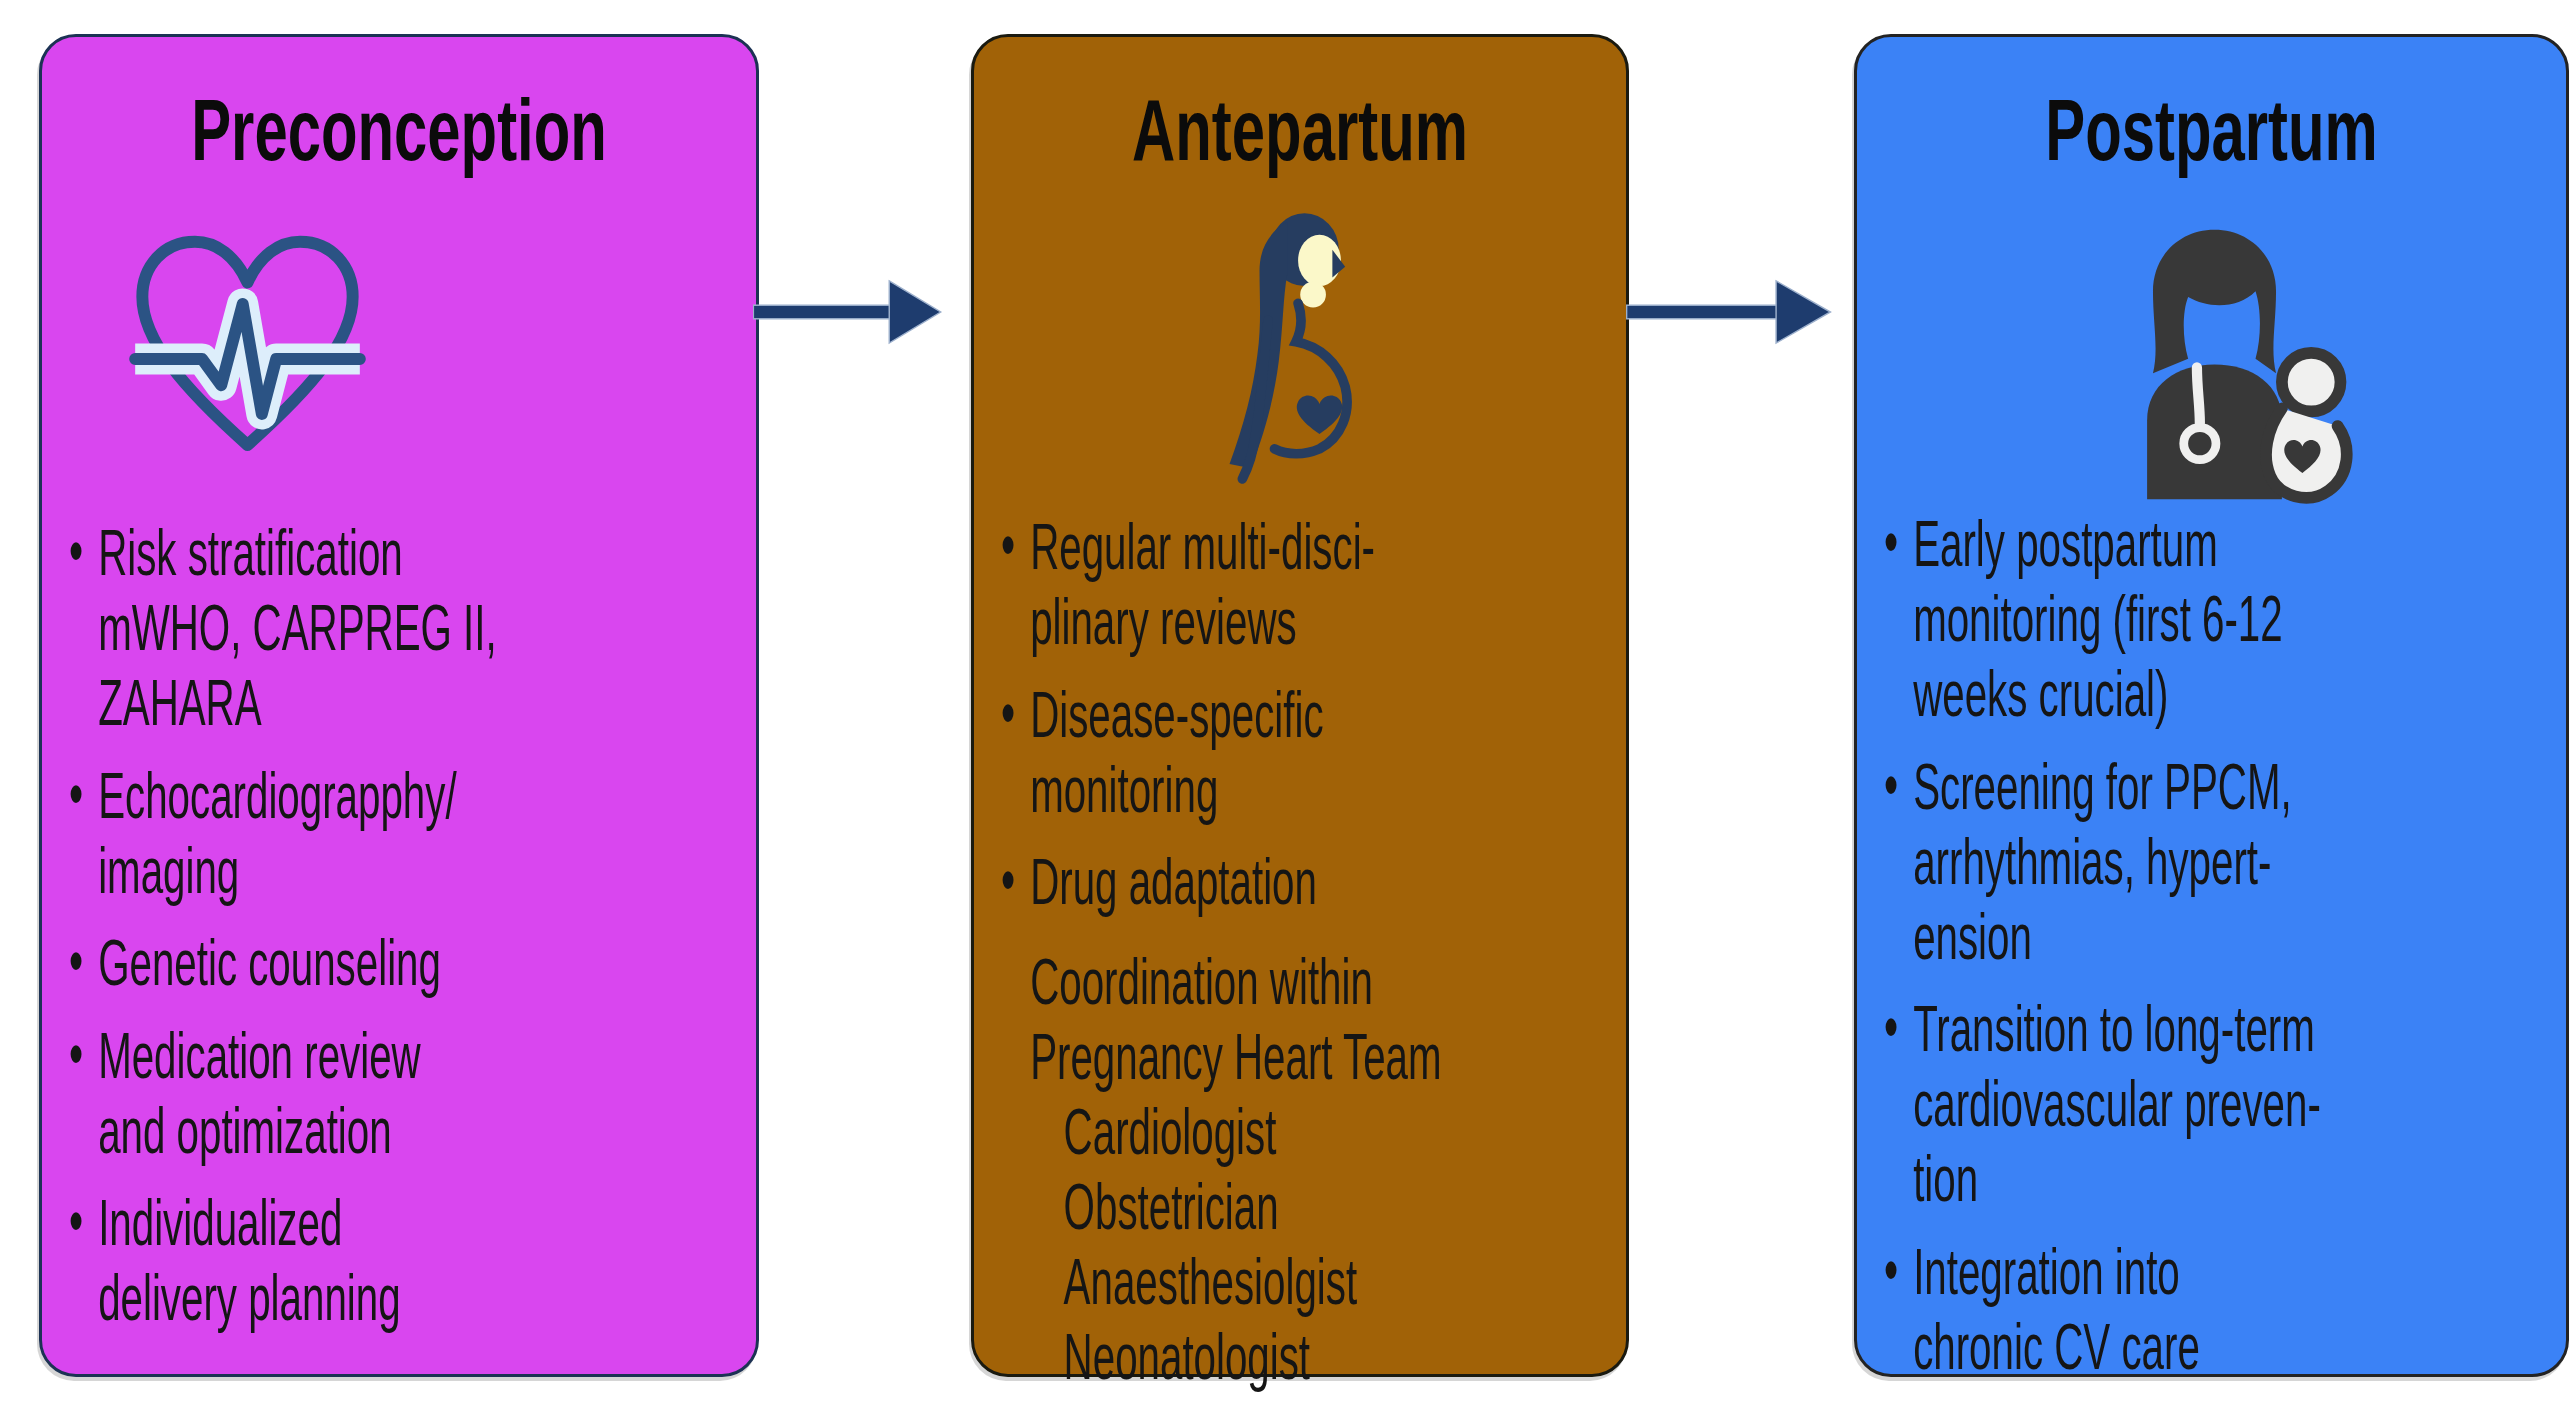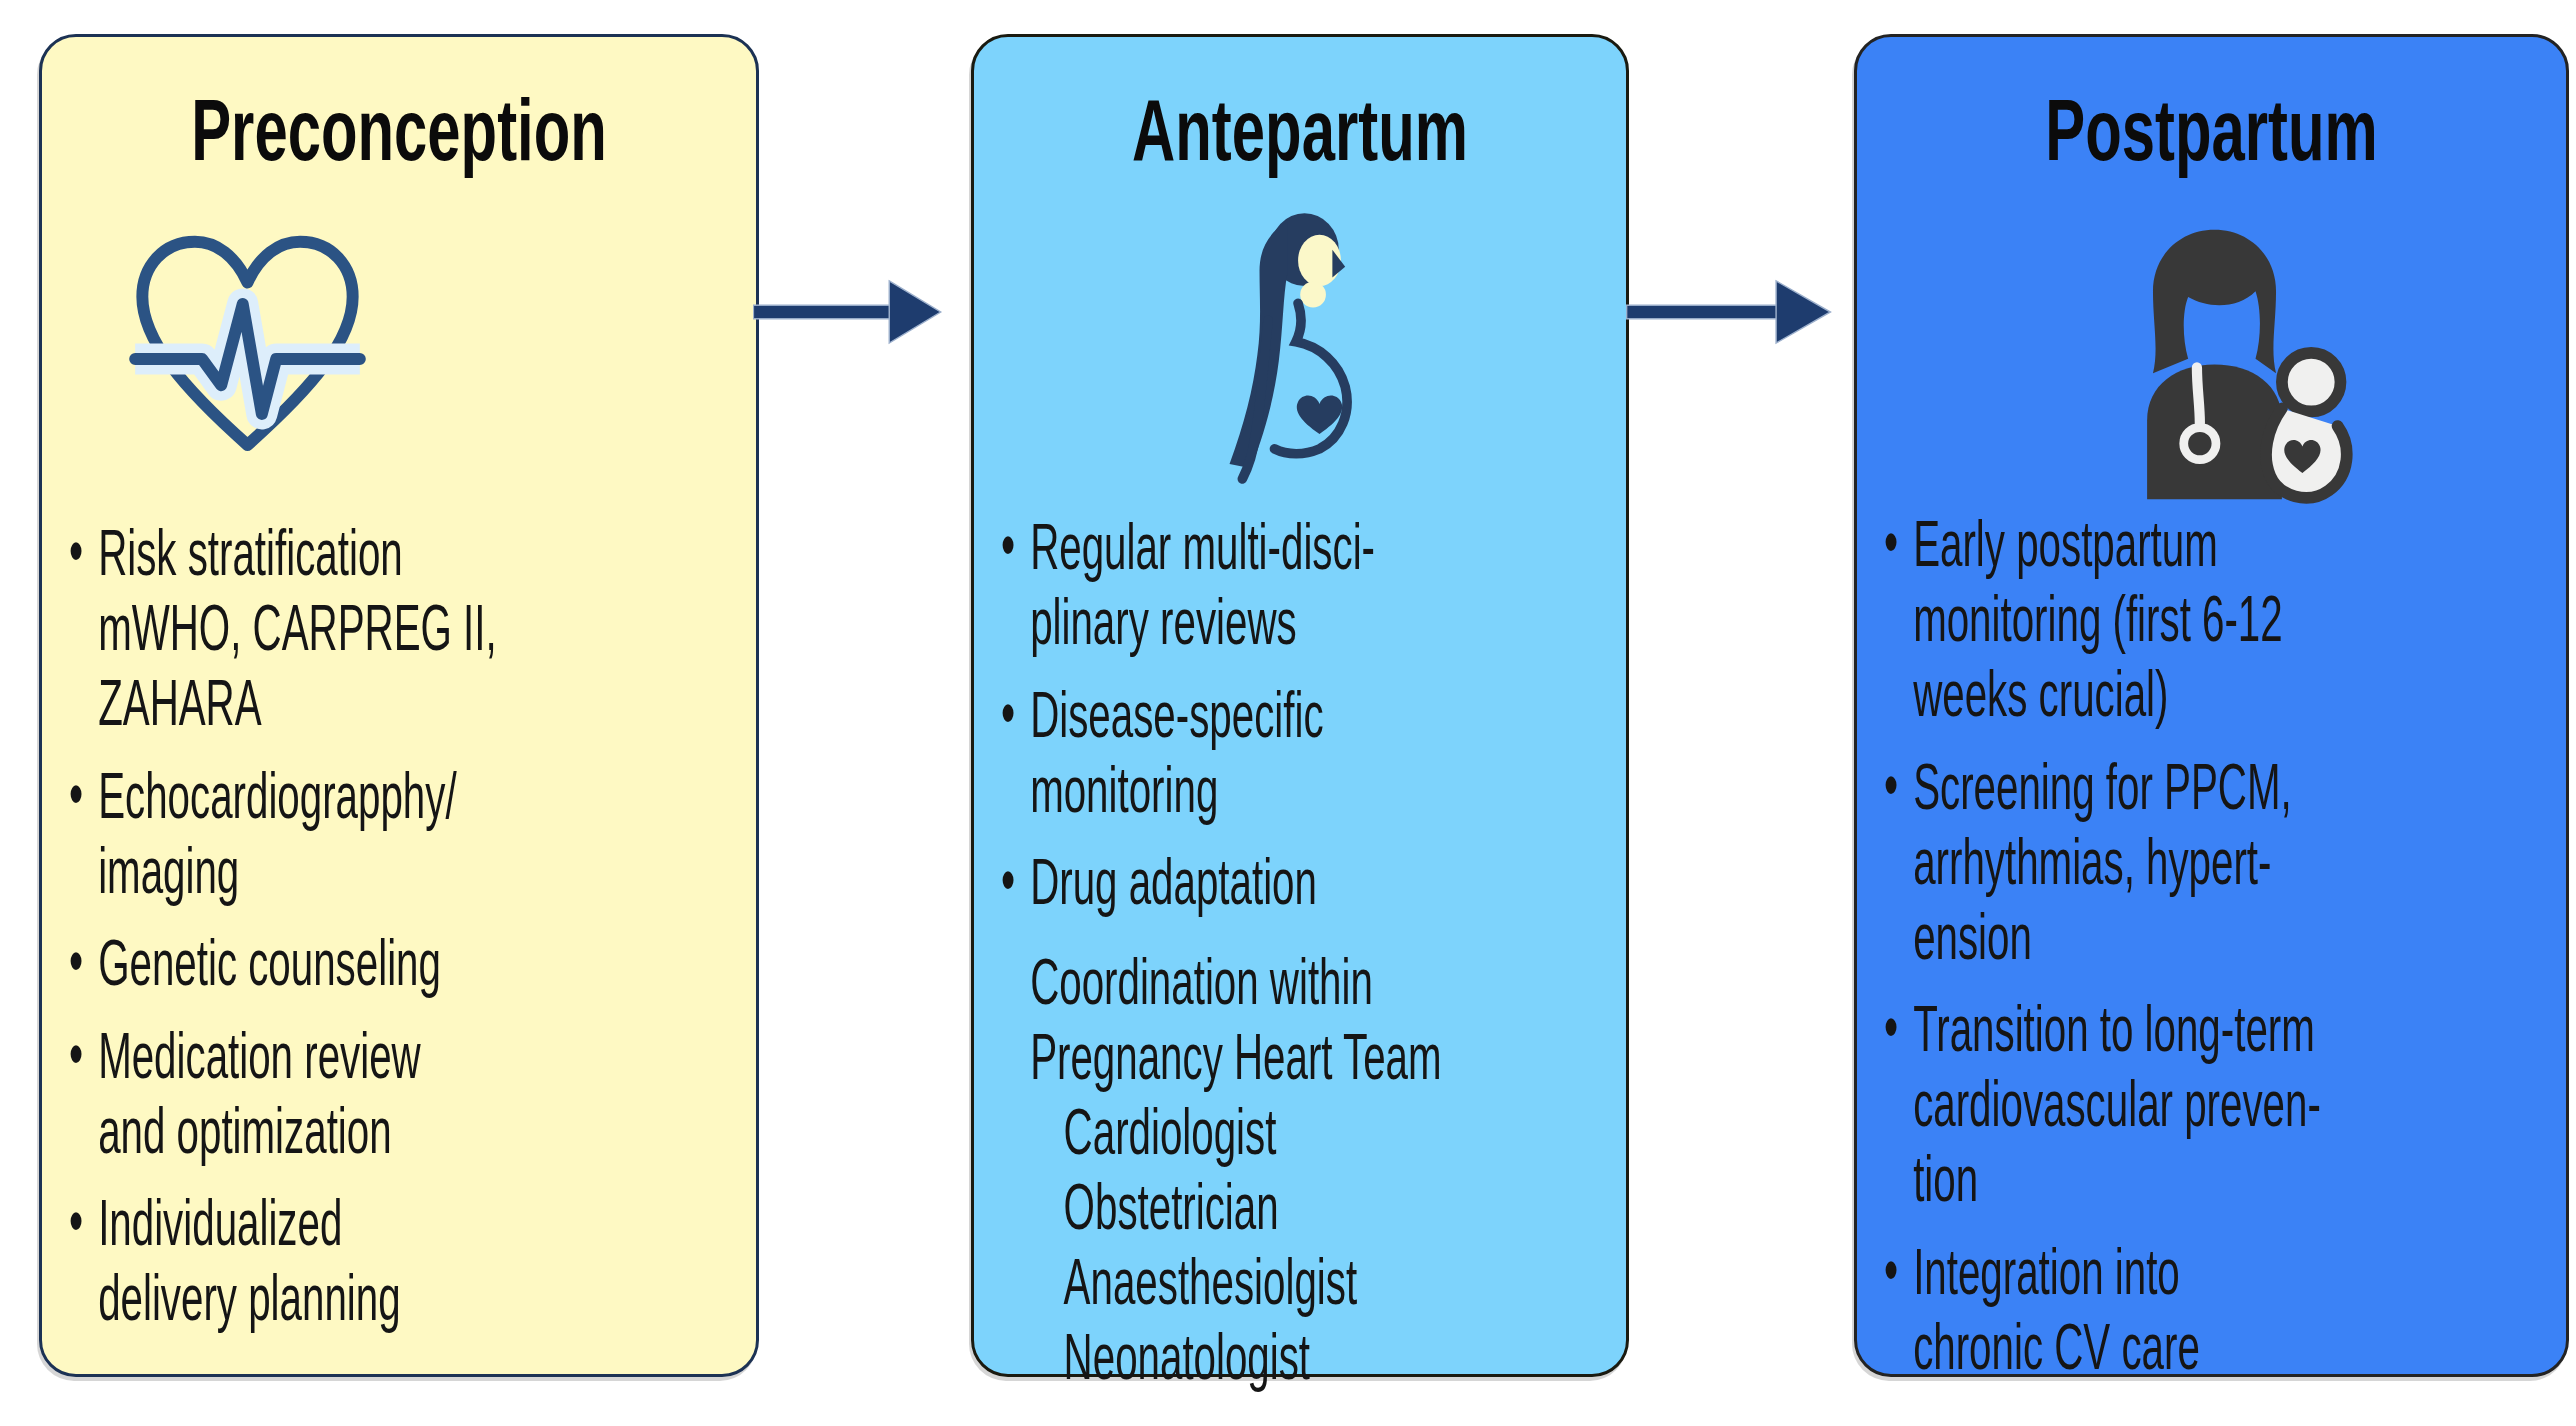--- a/index.html
+++ b/index.html
@@ -1,21 +1,21 @@
 <!DOCTYPE html>
 <html><head>
 <meta charset="utf-8">
 <style>
   html,body{margin:0;padding:0;background:#ffffff;}
   #canvas{position:relative;width:2576px;height:1427px;background:#ffffff;overflow:hidden;
           font-family:"Liberation Sans", sans-serif;}
   .panel{position:absolute;top:34px;height:1337px;border-radius:37px;border:3.9px solid #222;
          box-shadow:-2px 3.9px 0 rgba(30,30,30,0.18);}
-  #panel-preconception{left:39px;width:714px;background:#fef9c3;border-color:#1c3254;}
-  #panel-antepartum{left:971px;width:652px;background:#7dd3fc;border-color:#1a1a10;}
+  #panel-preconception{left:39px;width:714px;background:#d946ef;border-color:#1c3254;}
+  #panel-antepartum{left:971px;width:652px;background:#a16207;border-color:#1a1a10;}
   #panel-postpartum{left:1854px;width:709px;background:#3b82f6;border-color:#232323;}
 
   .title{position:absolute;top:49px;left:0;right:0;text-align:center;
          font-weight:bold;font-size:88px;line-height:88px;color:#0b0b0b;
          transform:scaleX(0.68);transform-origin:50% 0;white-space:nowrap;}
 
   .icon-box{position:absolute;}
   #panel-preconception .icon-box{left:86px;top:188px;width:239px;height:244px;}
   #panel-antepartum   .icon-box{left:50%;margin-left:-103px;top:172px;width:215px;height:302px;}
   #panel-postpartum   .icon-box{left:50%;margin-left:-144px;top:181px;width:293px;height:293px;}

